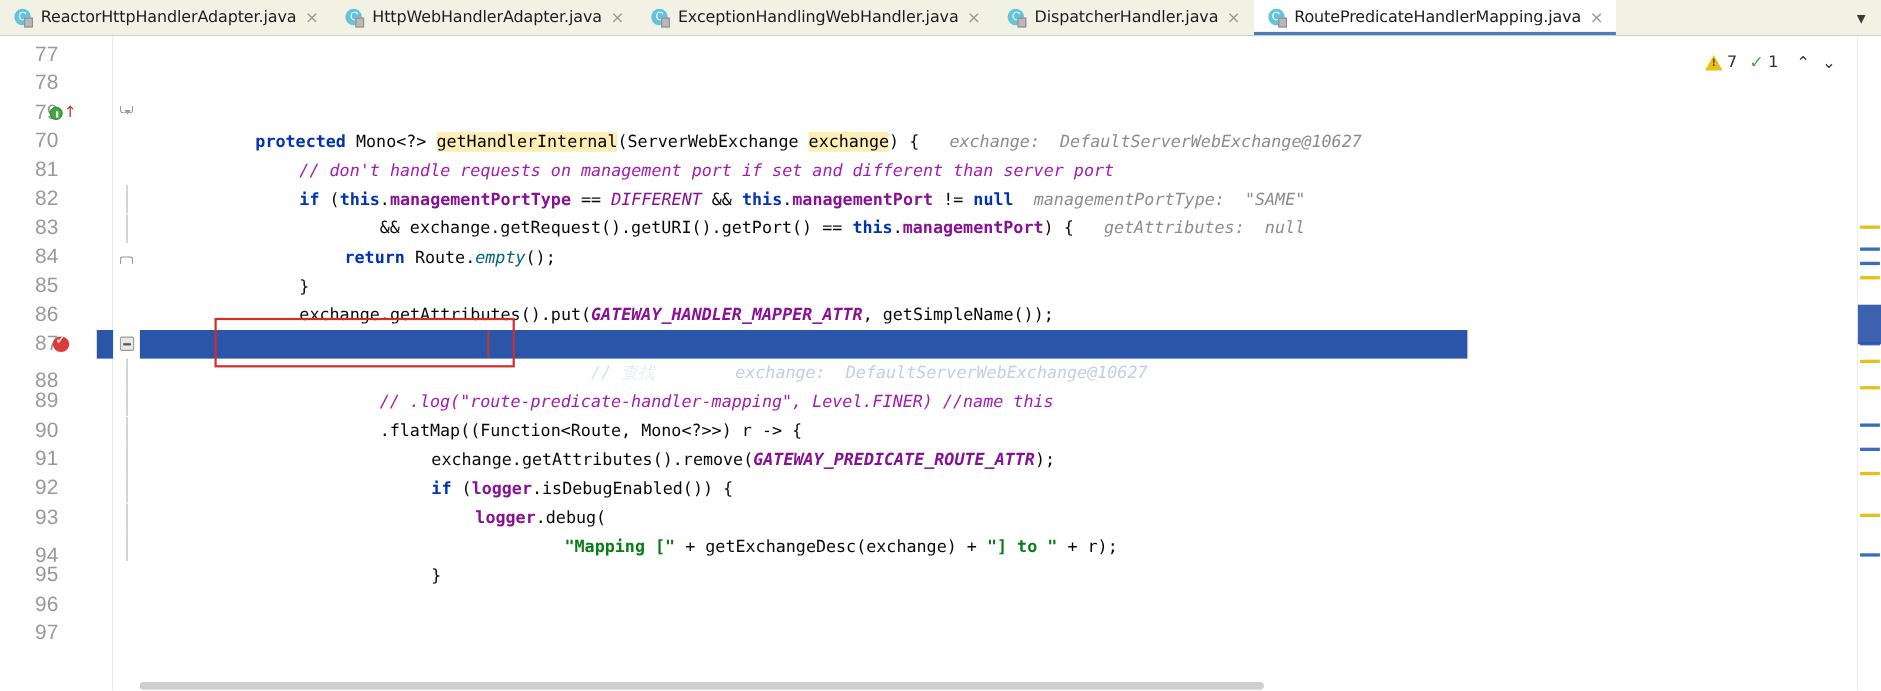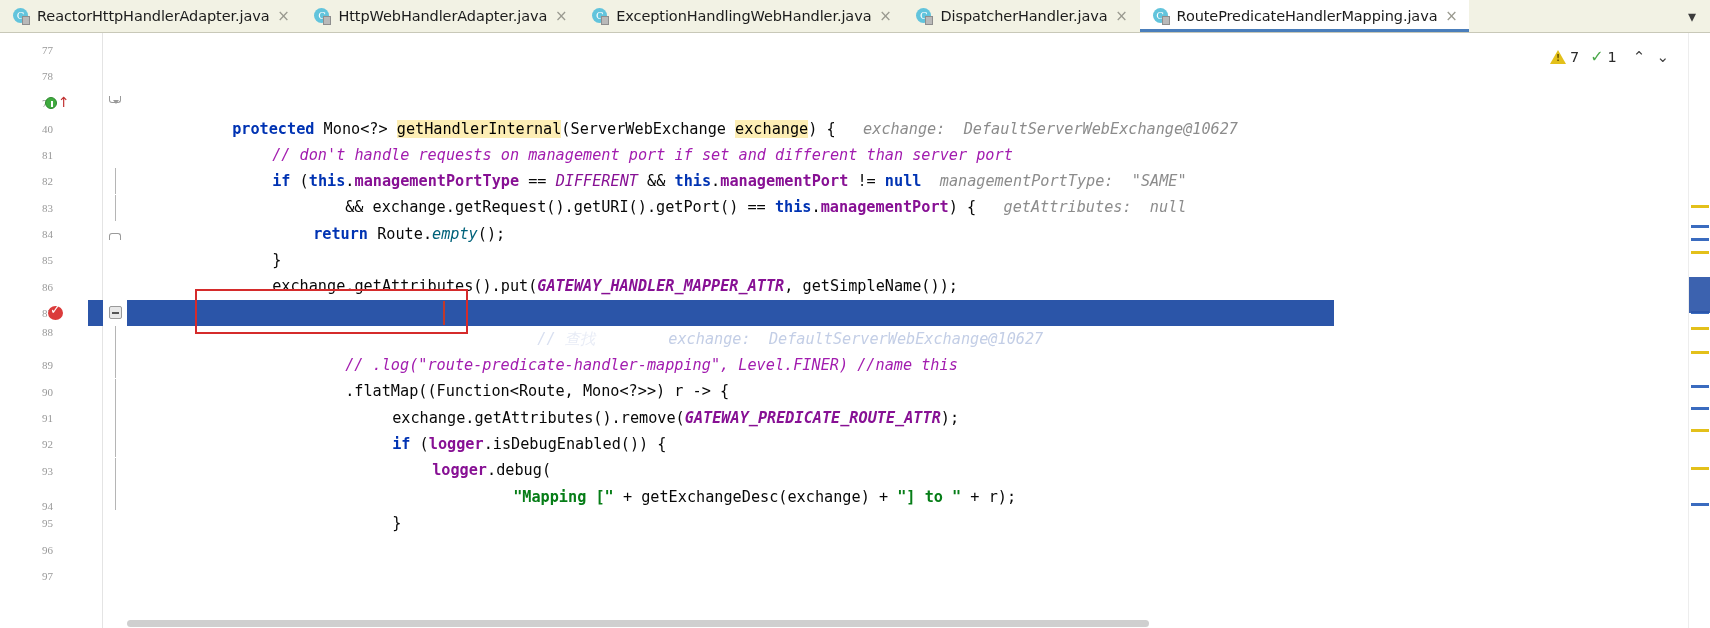--- a/index.html
+++ b/index.html
@@ -122,23 +122,23 @@
   .row {
     position: absolute;
     left: 0; right: 0;
     height: 26.3px;
     line-height: 26.3px;
   }
 
   .lnum {
     position: absolute;
     right: 49px;
-    font-size: 11px;
+    font-size: 19px;
     color: #999999;
-    font-family: Liberation Serif, serif;
+    font-family: Liberation Sans, sans-serif;
     text-align: right;
     width: 34px;
   }
 
   
   .run-marker {
     position: absolute;
     left: 45px;
     top: 6px;
     width: 14px; height: 14px;
@@ -456,21 +456,21 @@
         <span class="lnum">78</span>
       </div>
     <div class="row" style="top:57px;">
       <span class="lnum">79</span>
       <span class="run-marker">
         <span class="dot"></span>
           <span class="arrow">↑</span>
       </span>
     </div>
     <div class="row" style="top:83px;">
-        <span class="lnum">40</span>
+        <span class="lnum">70</span>
       </div>
     <div class="row" style="top:109px;">
         <span class="lnum">81</span>
       </div>
     <div class="row" style="top:135px;">
         <span class="lnum">82</span>
       </div>
     <div class="row" style="top:162px;">
         <span class="lnum">83</span>
       </div>
@@ -483,21 +483,21 @@
     <div class="row" style="top:241px;">
         <span class="lnum">86</span>
       </div>
     <div class="row" style="top:267px;">
       <span class="lnum">87</span>
       <span class="bp-marker">
         <span class="ball"></span>
           <span class="chk">✓</span>
       </span>
     </div>
-    <div class="row" style="top:286px;">
+    <div class="row" style="top:301px;">
         <span class="lnum">88</span>
       </div>
     <div class="row" style="top:319px;">
         <span class="lnum">89</span>
       </div>
     <div class="row" style="top:346px;">
         <span class="lnum">90</span>
       </div>
     <div class="row" style="top:372px;">
         <span class="lnum">91</span>

